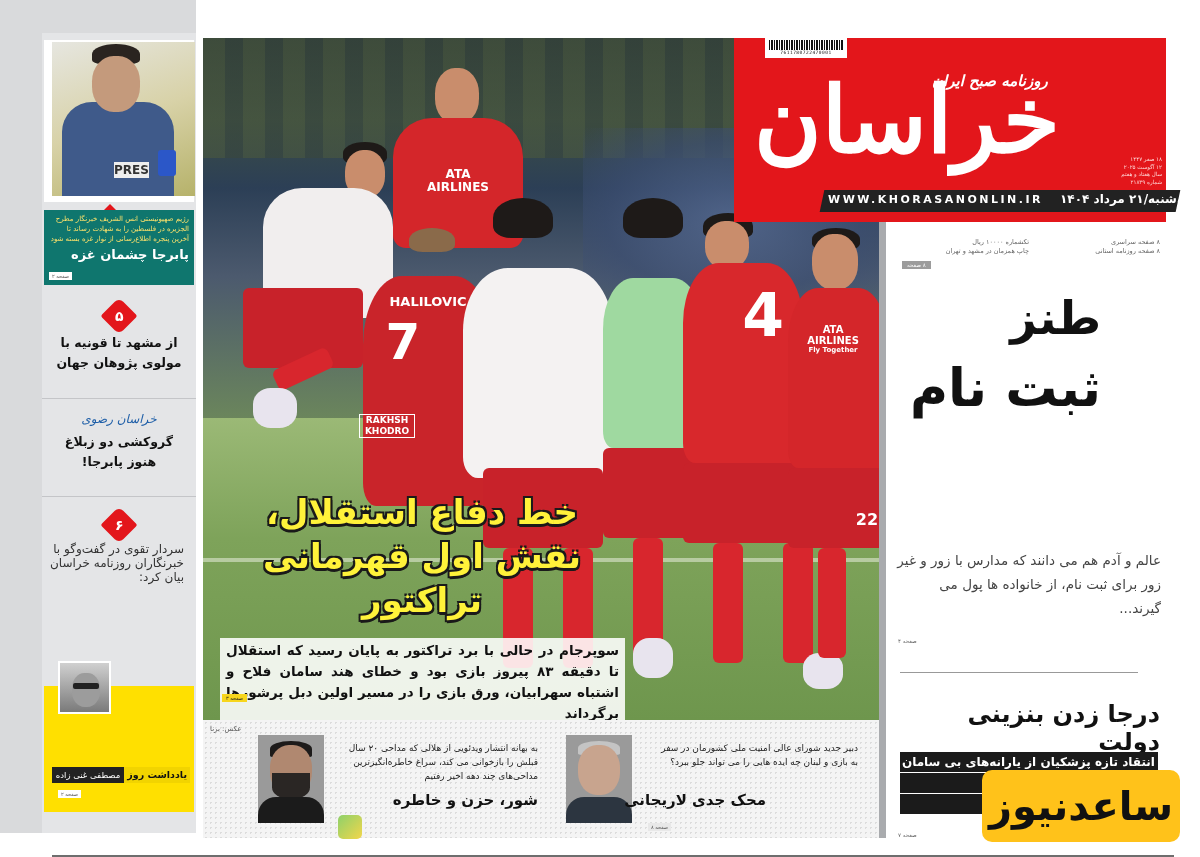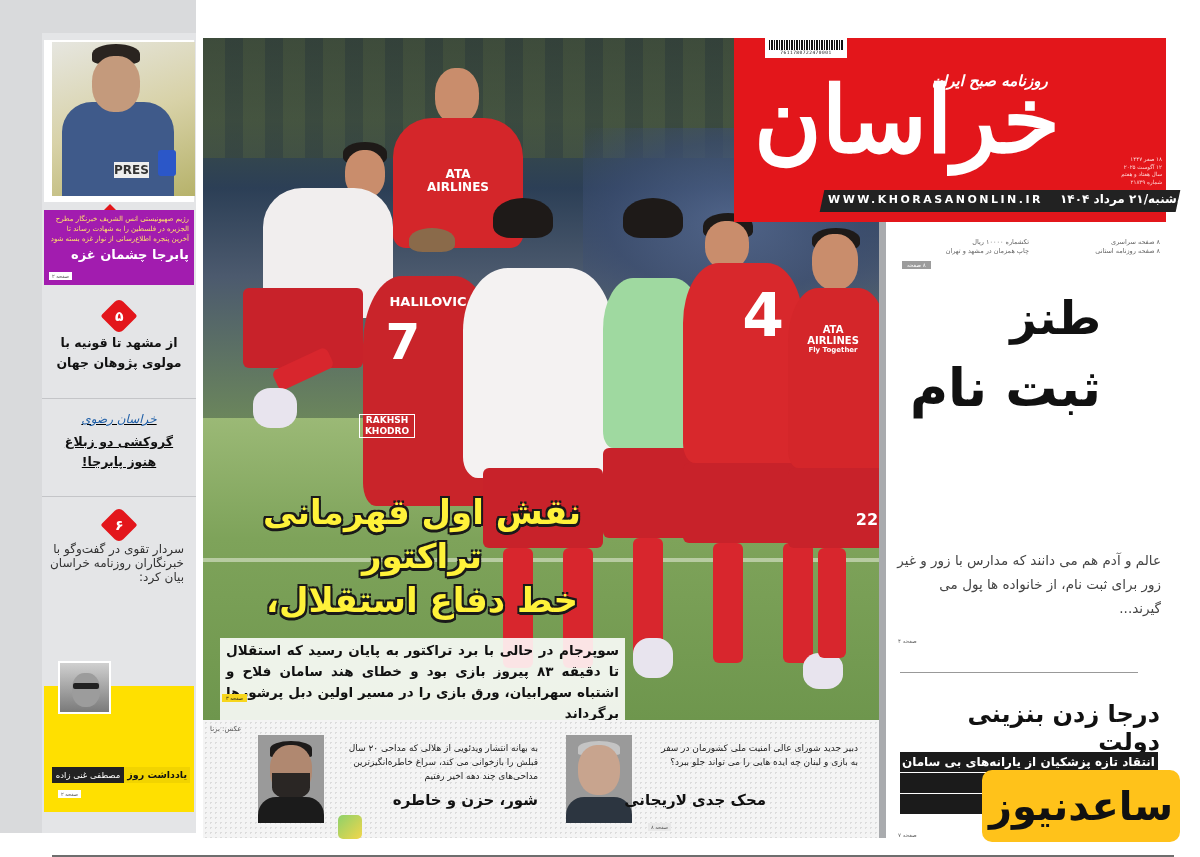--- a/index.html
+++ b/index.html
@@ -12,37 +12,37 @@
 
   .photo-card { position: absolute; left: 44px; top: 40px; width: 150px; height: 162px; background: #fff; }
   .reporter-photo { position: absolute; left: 52px; top: 42px; width: 143px; height: 154px; overflow: hidden;
     background: linear-gradient(160deg, #e6e6e0 0%, #d8d2a8 50%, #b6b26a 100%); }
   .reporter-photo .head { position: absolute; left: 40px; top: 6px; width: 48px; height: 56px; border-radius: 45%; background: #c49a7c; }
   .reporter-photo .hair { position: absolute; left: 40px; top: 2px; width: 48px; height: 20px; border-radius: 50% 50% 20% 20%; background: #2a2420; }
   .reporter-photo .vest { position: absolute; left: 10px; top: 60px; width: 112px; height: 100px; border-radius: 30px 30px 0 0; background: #3f5a8a; }
   .reporter-photo .press { position: absolute; left: 62px; top: 120px; font: bold 12px "DejaVu Sans", sans-serif; background:#eee; color:#333; padding:1px 0; direction:ltr; }
   .reporter-photo .mic { position: absolute; left: 106px; top: 108px; width: 18px; height: 26px; background: #2b57c8; border-radius: 3px; }
 
-  .gaza-box { position: absolute; left: 44px; top: 210px; width: 150px; height: 75px; background: #a21caf; padding: 4px 5px; color: #fff; }
+  .gaza-box { position: absolute; left: 44px; top: 210px; width: 150px; height: 75px; background: #0f766e; padding: 4px 5px; color: #fff; }
   .gaza-box .notch { position: absolute; left: 60px; top: -6px; width: 0; height: 0; border-left: 6px solid transparent; border-right: 6px solid transparent; border-bottom: 6px solid #e3161b; }
   .gaza-box .sub { font-size: 7px; line-height: 10px; color: #ffe36b; text-align: right; }
   .gaza-box .title { font-size: 13px; font-weight: bold; text-align: right; margin-top: 3px; line-height: 16px; }
   .page-ref { display: inline-block; font-size: 5px; background: #fff; color: #555; padding: 1px 3px; }
   .gaza-box .page-ref { position: absolute; left: 5px; bottom: 5px; }
 
   .side-story { position: absolute; left: 44px; width: 150px; text-align: center; }
   .side-story .num-badge { width: 26px; height: 26px; margin: 0 auto 4px; background: #e3161b; transform: rotate(45deg); border-radius: 6px 2px 6px 2px; display: flex; align-items: center; justify-content: center; }
   .side-story .num-badge span { transform: rotate(-45deg); color: #fff; font-weight: bold; font-size: 14px; }
   .side-story .title { font-size: 12.5px; font-weight: bold; line-height: 20px; color: #111; text-align: center; padding: 0 8px; }
   .side-story .sub { font-size: 12px; line-height: 14px; color: #333; text-align: center; padding: 0 4px; }
   .side-story .logo-script { font-family: "DejaVu Serif", serif; font-style: italic; color: #1f5fa8; font-size: 12px; margin-bottom: 6px; }
   .side-div { position: absolute; left: 42px; width: 154px; height: 1px; background: #c4c5c8; }
 
   .story-1 { top: 303px; }
-  .story-2 { top: 412px; text-decoration: underline; }
+  .story-2 { top: 412px; }
   .story-3 { top: 512px; }
   .story-3 .title { text-align: right; padding-right: 10px; line-height: 19px; }
   .story-3 .sub { text-align: right; padding-right: 10px; }
 
   .note-box { position: absolute; left: 44px; top: 686px; width: 150px; height: 126px; background: #ffe000; }
   .note-photo { position: absolute; left: 58px; top: 661px; width: 53px; height: 53px; background: linear-gradient(#d0d0d0, #7a7a7a); border: 2px solid #fff; overflow: hidden; }
   .note-photo .face { position: absolute; left: 12px; top: 10px; width: 28px; height: 34px; border-radius: 45%; background: #9c9c9c; }
   .note-photo .glasses { position: absolute; left: 13px; top: 20px; width: 26px; height: 6px; background: #222; border-radius: 2px; }
   .note-box .title { position: absolute; right: 8px; top: 36px; font-size: 12.5px; font-weight: bold; line-height: 20px; color: #111; text-align: right; }
   .note-box .byline { position: absolute; right: 4px; top: 81px; height: 16px; display: flex; direction: rtl; }
@@ -256,22 +256,22 @@
     <div class="jersey" style="left:0;top:60px;width:100px;height:180px;background:#d4262a;"></div>
     <div class="kit-text" style="left:10px;top:96px;width:70px;font-size:10px;line-height:11px;">ATA AIRLINES</div>
     <div class="kit-text" style="left:10px;top:118px;width:70px;font-size:7px;">Fly Together</div>
     <div class="shorts" style="left:0;top:240px;width:96px;height:80px;"></div>
     <div class="kit-text" style="left:64px;top:282px;width:30px;font-size:16px;">22</div>
     <div class="sock" style="left:30px;top:320px;width:28px;height:110px;"></div>
   </div>
 </div>
 
 <div class="hero-headline">
+  <div class="line">خط دفاع استقلال،</div>
   <div class="line">نقش اول قهرمانی تراکتور</div>
-  <div class="line">خط دفاع استقلال،</div>
 </div>
 <div class="hero-lead">
   <p>سوپرجام در حالی با برد تراکتور به پایان رسید که استقلال تا دقیقه ۸۳ پیروز بازی بود و خطای هند سامان فلاح و اشتباه سهرابیان، ورق بازی را در مسیر اولین دبل پرشورها برگرداند</p>
 </div>
 <div class="hero-pageref">صفحه ۳</div>
 
 <div class="bottom-strip"></div>
 <div class="photo-credit">عکس: برنا</div>
 
 <div class="teaser teaser-1">

